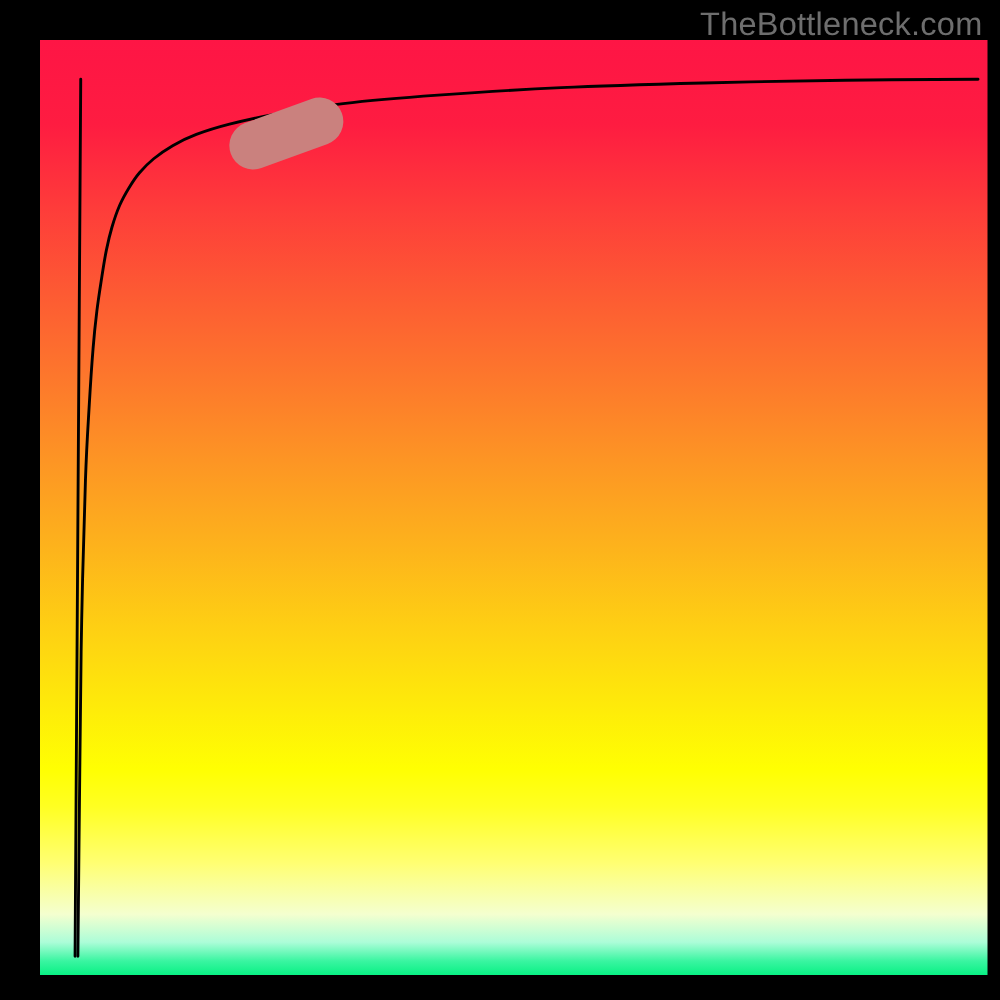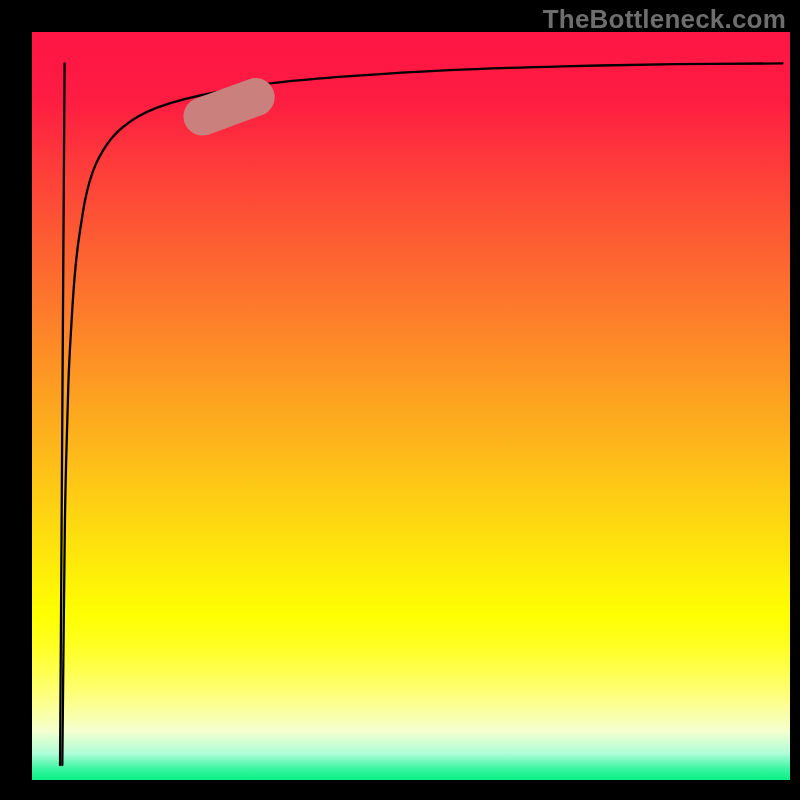--- a/index.html
+++ b/index.html
@@ -16,21 +16,21 @@
     height: 800px;
   }
   .watermark {
     position: absolute;
     top: 4px;
     right: 14px;
     font-family: Arial, Helvetica, sans-serif;
     font-size: 26px;
     color: #6e6e6e;
     letter-spacing: 0.2px;
-    font-weight: 700;
+    font-weight: 400;
   }
   svg {
     display: block;
   }
 </style>
 </head>
 <body>
 
 <div class="frame">
   <div class="watermark">TheBottleneck.com</div>

